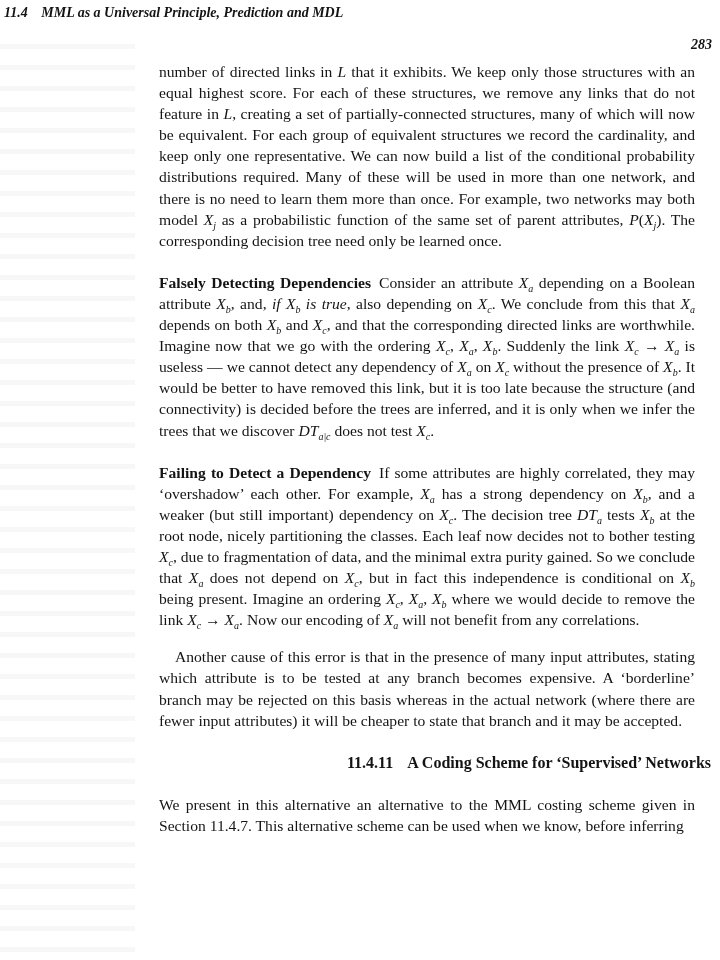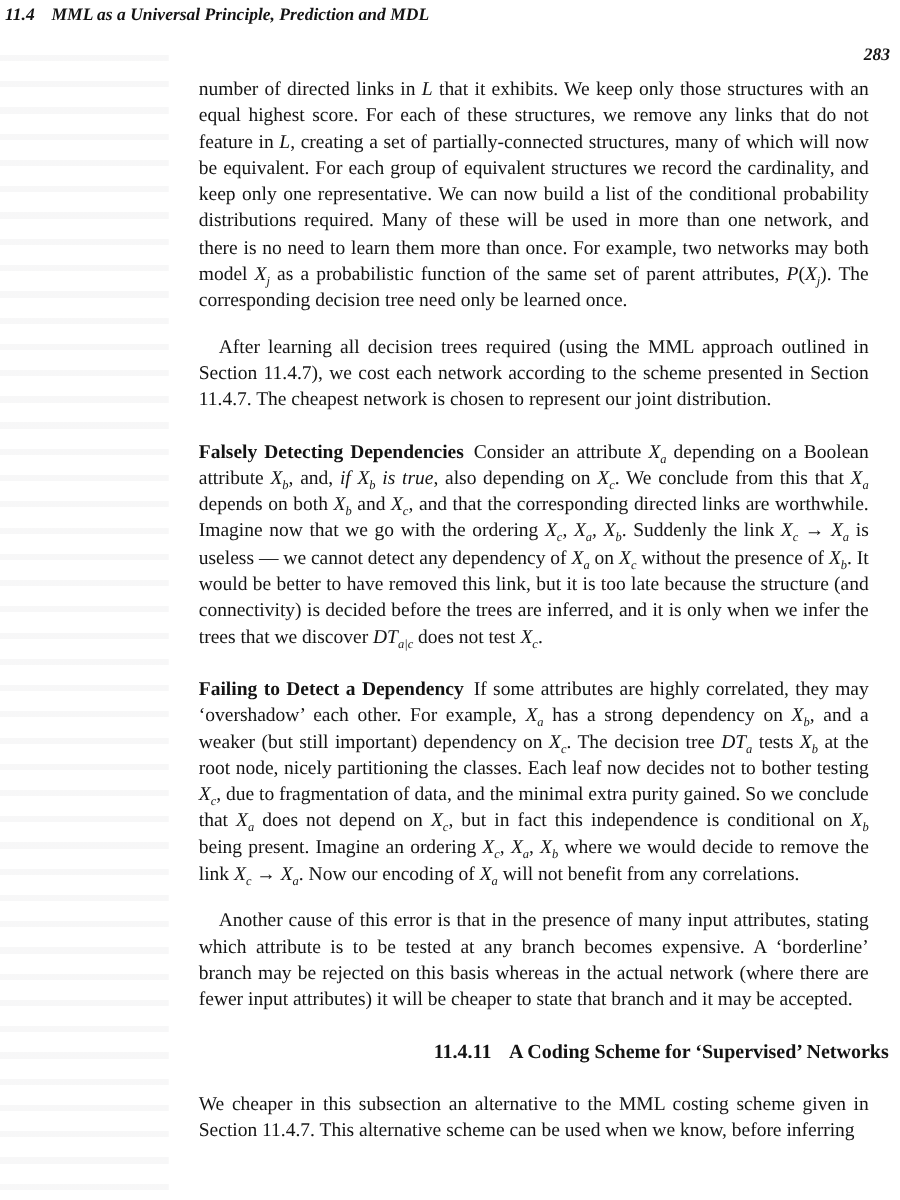--- a/index.html
+++ b/index.html
@@ -88,28 +88,27 @@
 <header class="running-head">
   <span class="sec-num">11.4</span>
   <span>MML as a Universal Principle, Prediction and MDL</span>
   <span class="page-num">283</span>
 </header>
 
 <main class="body-text">
 
   <p>number of directed links in <i class="m">L</i> that it exhibits. We keep only those structures with an equal highest score. For each of these structures, we remove any links that do not feature in <i class="m">L</i>, creating a set of partially-connected structures, many of which will now be equivalent. For each group of equivalent structures we record the cardinality, and keep only one representative. We can now build a list of the conditional probability distributions required. Many of these will be used in more than one network, and there is no need to learn them more than once. For example, two networks may both model <i class="m">X</i><sub>j</sub> as a probabilistic function of the same set of parent attributes, <i class="m">P</i>(<i class="m">X</i><sub>j</sub>). The corresponding decision tree need only be learned once.</p>
 
-  <p class="indent">After learning all decision trees required (using the MML approach outlined in Section 11.4.7), we cost each network according to the scheme presented in Section 11.4.7. The cheapest network is chosen to represent our joint distribution.</p>
 
 
   <p class="para-gap-lg"><span class="run-in">Falsely Detecting Dependencies</span>Consider an attribute <i class="m">X</i><sub>a</sub> depending on a Boolean attribute <i class="m">X</i><sub>b</sub>, and, <i>if</i> <i class="m">X</i><sub>b</sub> <i>is true</i>, also depending on <i class="m">X</i><sub>c</sub>. We conclude from this that <i class="m">X</i><sub>a</sub> depends on both <i class="m">X</i><sub>b</sub> and <i class="m">X</i><sub>c</sub>, and that the corresponding directed links are worthwhile. Imagine now that we go with the ordering <i class="m">X</i><sub>c</sub>, <i class="m">X</i><sub>a</sub>, <i class="m">X</i><sub>b</sub>. Suddenly the link <i class="m">X</i><sub>c</sub> <span>→</span> <i class="m">X</i><sub>a</sub> is useless — we cannot detect any dependency of <i class="m">X</i><sub>a</sub> on <i class="m">X</i><sub>c</sub> without the presence of <i class="m">X</i><sub>b</sub>. It would be better to have removed this link, but it is too late because the structure (and connectivity) is decided before the trees are inferred, and it is only when we infer the trees that we discover <i class="m">DT</i><sub>a|c</sub> does not test <i class="m">X</i><sub>c</sub>.</p>
 
   <p class="para-gap-md"><span class="run-in">Failing to Detect a Dependency</span>If some attributes are highly correlated, they may ‘overshadow’ each other. For example, <i class="m">X</i><sub>a</sub> has a strong dependency on <i class="m">X</i><sub>b</sub>, and a weaker (but still important) dependency on <i class="m">X</i><sub>c</sub>. The decision tree <i class="m">DT</i><sub>a</sub> tests <i class="m">X</i><sub>b</sub> at the root node, nicely partitioning the classes. Each leaf now decides not to bother testing <i class="m">X</i><sub>c</sub>, due to fragmentation of data, and the minimal extra purity gained. So we conclude that <i class="m">X</i><sub>a</sub> does not depend on <i class="m">X</i><sub>c</sub>, but in fact this independence is conditional on <i class="m">X</i><sub>b</sub> being present. Imagine an ordering <i class="m">X</i><sub>c</sub>, <i class="m">X</i><sub>a</sub>, <i class="m">X</i><sub>b</sub> where we would decide to remove the link <i class="m">X</i><sub>c</sub> <span>→</span> <i class="m">X</i><sub>a</sub>. Now our encoding of <i class="m">X</i><sub>a</sub> will not benefit from any correlations.</p>
 
   <p class="indent">Another cause of this error is that in the presence of many input attributes, stating which attribute is to be tested at any branch becomes expensive. A ‘borderline’ branch may be rejected on this basis whereas in the actual network (where there are fewer input attributes) it will be cheaper to state that branch and it may be accepted.</p>
 
   <h3 class="subsec-head">
     <span class="num">11.4.11</span><span>A Coding Scheme for ‘Supervised’ Networks</span>
   </h3>
 
-  <p class="after-head">We cheaper in this subsection an alternative to the MML costing scheme given in Section 11.4.7. This alternative scheme can be used when we know, before inferring</p>
+  <p class="after-head">We present in this alternative an alternative to the MML costing scheme given in Section 11.4.7. This alternative scheme can be used when we know, before inferring</p>
 
 </main>
 
 </body></html>

